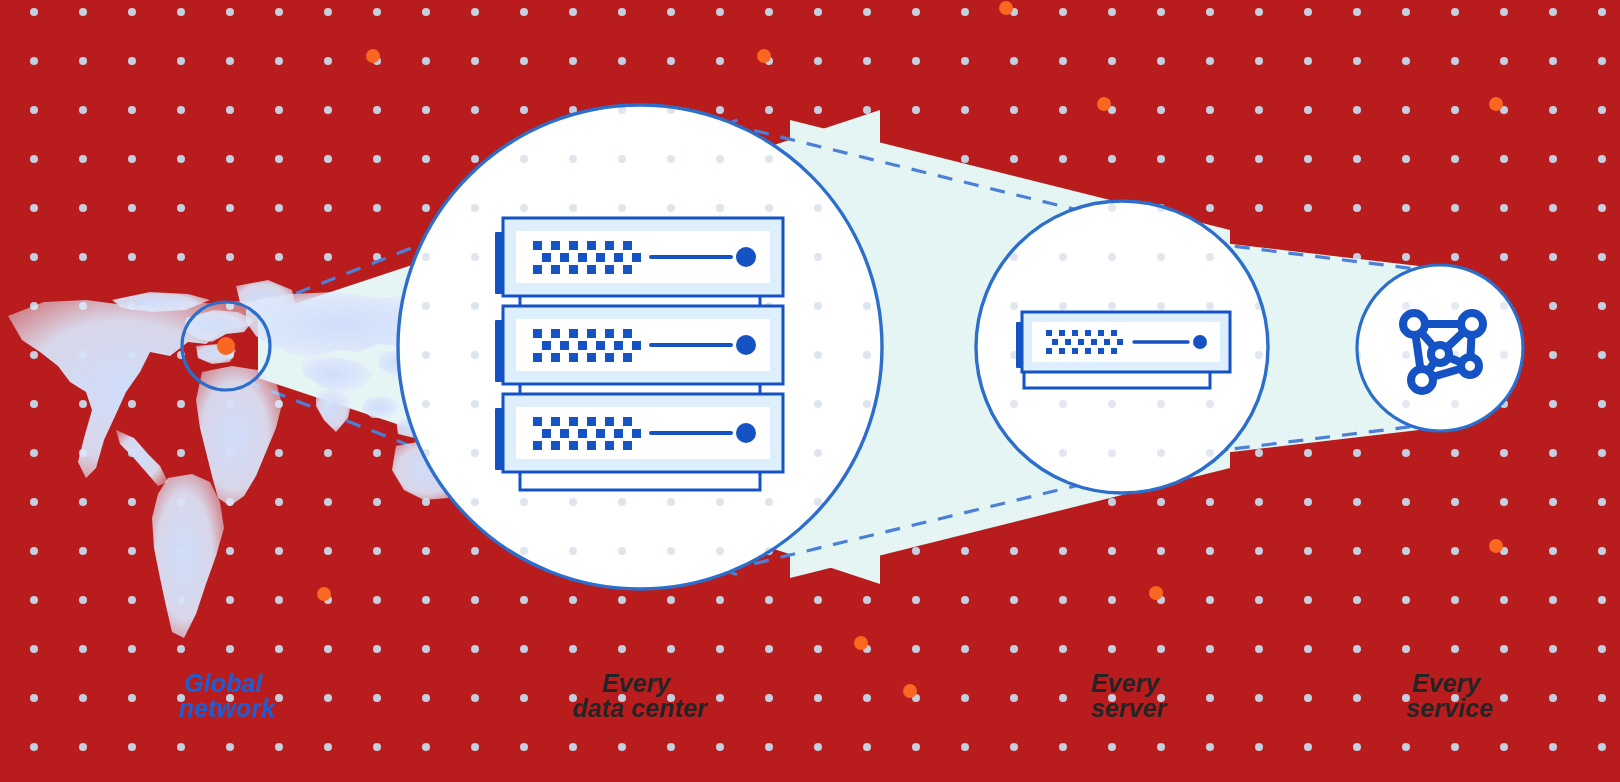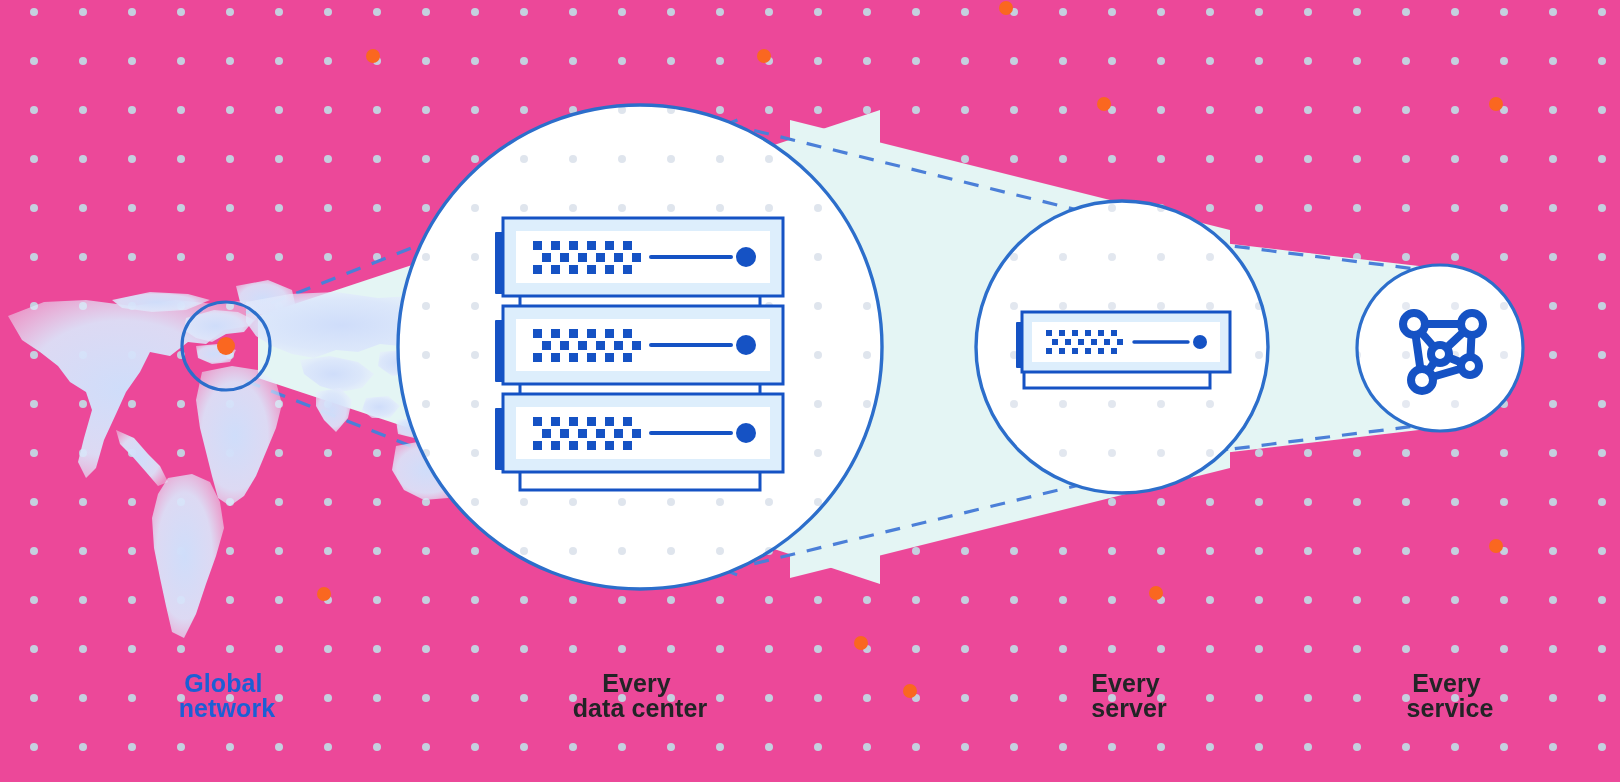--- a/index.html
+++ b/index.html
@@ -8,21 +8,22 @@
     background: #ffffff;
   }
   body {
     font-family: "Liberation Sans", sans-serif;
   }
   #stage {
     position: relative;
     width: 1620px;
     height: 782px;
     overflow: hidden;
-    background: #ec4899;
+    background: #b91c1c;
+    font-style: italic;
   }
   #diagram-svg {
     position: absolute;
     top: 0;
     left: 0;
     width: 1620px;
     height: 782px;
     display: block;
   }
   .label-text {

